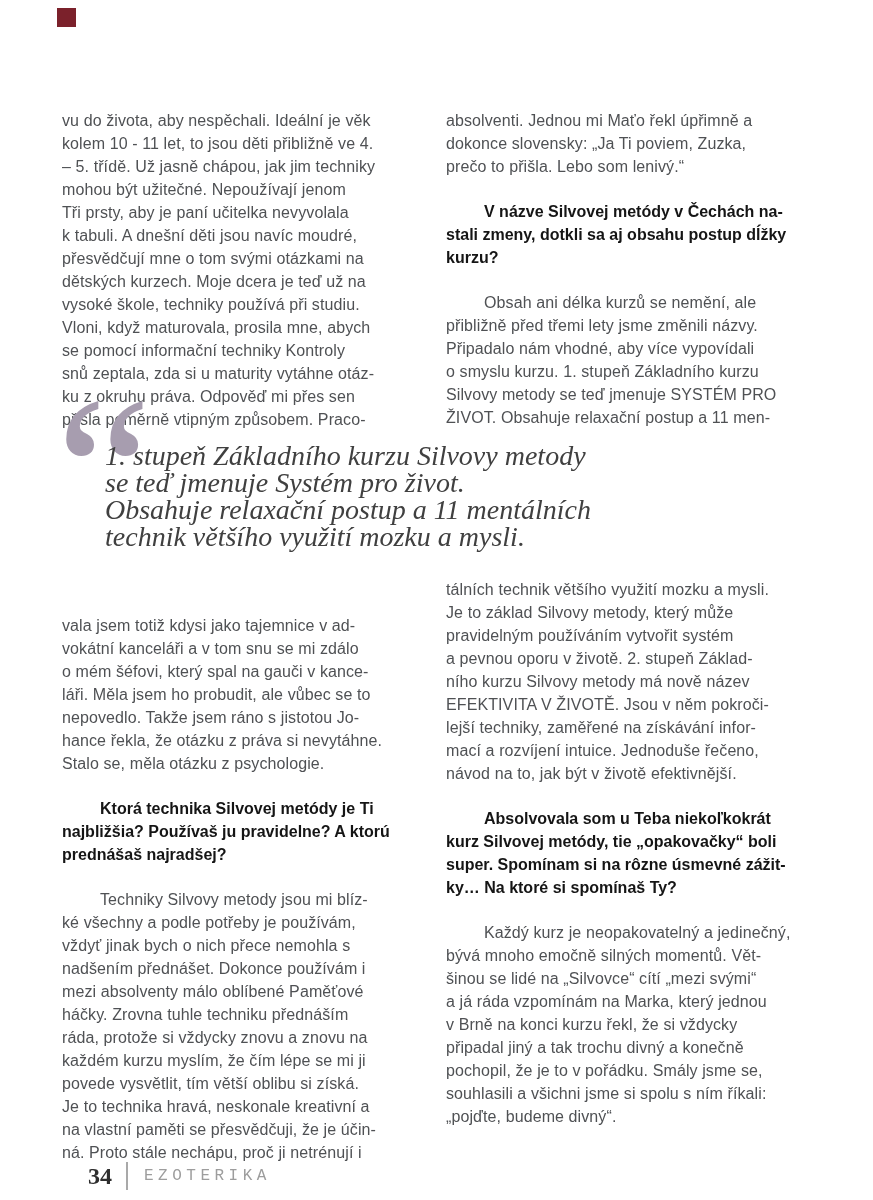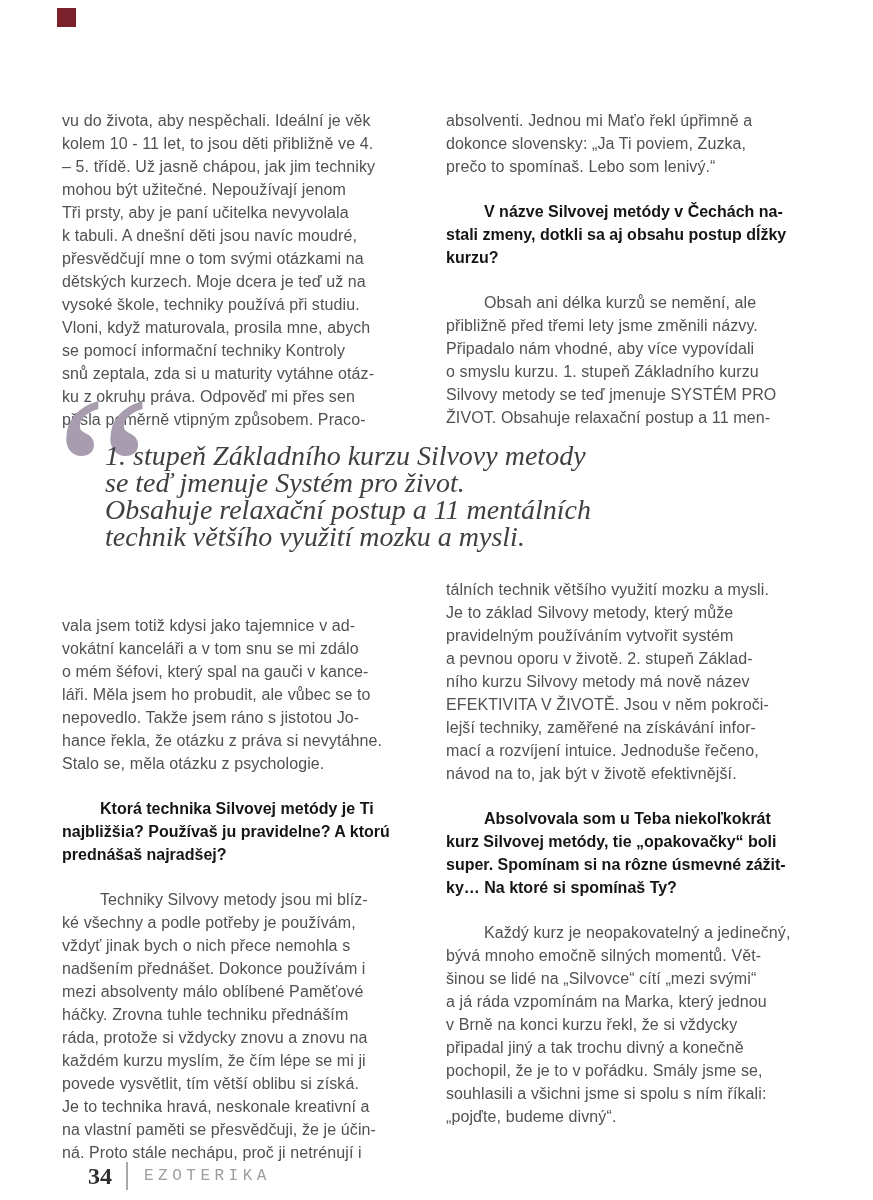--- a/index.html
+++ b/index.html
@@ -105,21 +105,21 @@
 Vloni, když maturovala, prosila mne, abych
 se pomocí informační techniky Kontroly
 snů zeptala, zda si u maturity vytáhne otáz-
 ku z okruhu práva. Odpověď mi přes sen
 přišla poměrně vtipným způsobem. Praco-</p>
   </div>
 
   <div class="col col-right-top">
     <p class="para">absolventi. Jednou mi Maťo řekl úpřimně a
 dokonce slovensky: „Ja Ti poviem, Zuzka,
-prečo to spomínaš. Lebo som lenivý.“</p>
+prečo to přišla. Lebo som lenivý.“</p>
     <p class="para q indent">V názve Silvovej metódy v Čechách na-
 stali zmeny, dotkli sa aj obsahu postup dĺžky
 kurzu?</p>
     <p class="para indent">Obsah ani délka kurzů se nemění, ale
 přibližně před třemi lety jsme změnili názvy.
 Připadalo nám vhodné, aby více vypovídali
 o smyslu kurzu. 1. stupeň Základního kurzu
 Silvovy metody se teď jmenuje SYSTÉM PRO
 ŽIVOT. Obsahuje relaxační postup a 11 men-</p>
   </div>

